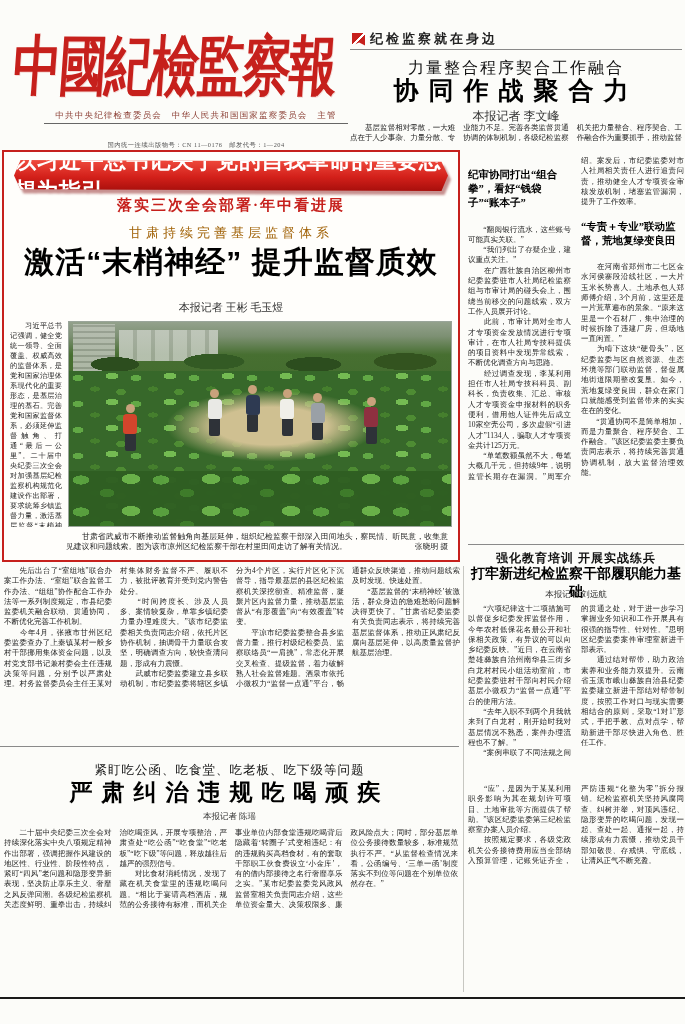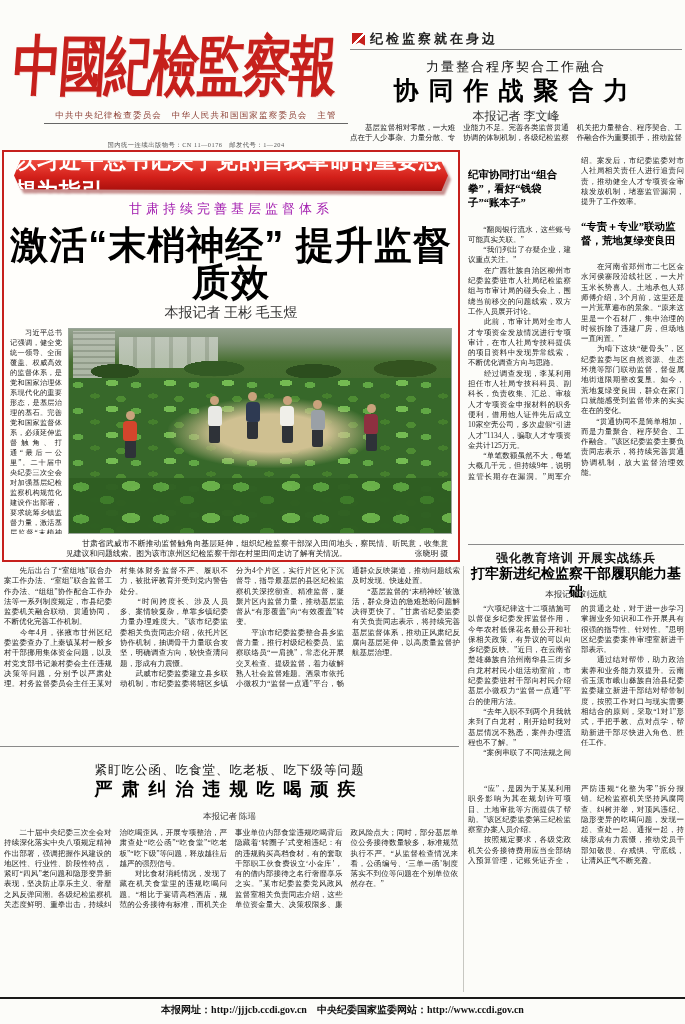--- a/index.html
+++ b/index.html
@@ -24,39 +24,39 @@
   .dateline{ left:46px; top:127px; width:300px; display:flex; justify-content:space-between; font-size:10px; color:#222; font-family:"Liberation Sans",sans-serif; }
   .pubcode{ left:46px; top:141px; width:300px; text-align:center; font-size:6.3px; color:#555; letter-spacing:.5px; }
   
   .label-row{ display:flex; align-items:center; gap:5px; font-size:13px; letter-spacing:3px; color:#222; font-weight:bold; }
   .flag-icon{ width:13px; height:13px; flex:0 0 13px;
     background:linear-gradient(135deg,#c6201c 44%,#fff 46%,#fff 54%,#c6201c 56%);
     clip-path:polygon(0 0,100% 0,100% 100%,55% 76%,0 100%); }
   .tr-label{ left:352px; top:30px; width:330px; }
   .tr-rule{ left:350px; top:49px; width:332px; }
   
-  .tr-kicker{ left:350px; top:58px; width:332px; text-align:center; font-size:13px; letter-spacing:2px; color:#111; }
+  .tr-kicker{ left:350px; top:58px; width:332px; text-align:center; font-size:16px; letter-spacing:2px; color:#111; }
   .tr-headline{ left:350px; top:74px; width:332px; text-align:center; font-size:25px; font-weight:bold; letter-spacing:10px; color:#000; }
   .tr-byline{ left:350px; top:108px; width:332px; text-align:center; font-size:12px; color:#333; }
   .tr-intro{ left:350px; top:123px; width:332px; height:26px; column-count:3; column-gap:8px; }
   .tr-body{ left:468px; top:156px; width:216px; height:386px; column-count:2; column-gap:10px; }
   .subhead{ font-size:10.5px; font-weight:bold; line-height:14px; text-align:left; margin:2px 0 4px; color:#000; white-space:normal; }
   
   .feature-box{ left:2px; top:150px; width:458px; height:412px; border:2px solid #c6201c; background:#fffefb; }
   .banner-wrap{ margin:8px 10px 0; filter:drop-shadow(3px 4px 1px rgba(130,12,10,.45)); }
   .banner{
     height:31px; display:flex; align-items:center; justify-content:center;
     background:linear-gradient(180deg,#ef4a3d 0%,#d3201a 55%,#a80f0c 100%);
     clip-path:polygon(1.5% 0,98.5% 6%,100% 50%,98.5% 100%,1.5% 94%,0 50%);
     color:#fff; font-weight:bold; font-size:22px; letter-spacing:.5px;
   }
   .series{ margin-top:5px; text-align:center; color:#c6201c; font-weight:bold; font-size:15px; letter-spacing:2px; }
-  .f-kicker{ margin-top:9px; text-align:center; font-size:13px; letter-spacing:4px; color:#a21caf; }
-  .f-headline{ margin-top:9px; text-align:center; font-size:38px; line-height:37px; font-weight:bold; letter-spacing:1px; color:#000; font-family:"Liberation Sans",sans-serif; }
-  .f-byline{ margin-top:3px; text-align:center; font-size:14px; color:#333; }
+  .f-kicker{ margin-top:9px; text-align:center; font-size:13px; letter-spacing:4px; color:#a16207; }
+  .f-headline{ margin-top:1px; text-align:center; font-size:30px; line-height:37px; font-weight:bold; letter-spacing:1px; color:#000; font-family:"Liberation Sans",sans-serif; }
+  .f-byline{ margin-top:20px; text-align:center; font-size:11px; color:#333; }
   .f-content{ display:flex; gap:6px; margin:6px 6px 0; height:206px; }
   .f-side{ width:52px; font-size:7.2px; line-height:10px; }
   .photo{ flex:1; position:relative; overflow:hidden; border:1px solid #9aa59a;
     background:linear-gradient(180deg,#93a18c 0%,#7d9073 7%,#476f31 16%,#3b6628 60%,#335c22 100%); }
   .ph-building-a{ position:absolute; left:1%; top:1%; width:11%; height:27%;
     background:repeating-linear-gradient(0deg,#b9c0b3 0 4px,#9aa294 4px 6px); opacity:.9; }
   .ph-building-b{ position:absolute; left:13%; top:4%; width:26%; height:15%;
     background:repeating-linear-gradient(90deg,#c8cec3 0 14px,#aab2a4 14px 18px); opacity:.85; }
   .ph-trees{ position:absolute; left:0; top:13%; width:100%; height:14%;
     background:radial-gradient(ellipse 40px 12px at 12% 55%,#2c4d1e 60%,transparent 61%),
@@ -89,21 +89,21 @@
   .vline-gray{ left:463px; top:566px; height:426px; border-left:1px solid #c7c7c2; width:0; }
   .sr-rule{ left:468px; top:544px; width:216px; }
   .sr-kicker{ left:468px; top:550px; width:216px; text-align:center; font-size:12px; font-weight:bold; letter-spacing:1px; color:#111; }
   .sr-headline{ left:466px; top:565px; width:220px; text-align:center; font-size:14px; font-weight:bold; color:#000; font-family:"Liberation Sans",sans-serif; }
   .sr-byline{ left:468px; top:589px; width:216px; text-align:center; font-size:8.5px; color:#333; }
   .sr-body{ left:468px; top:604px; width:216px; height:174px; column-count:2; column-gap:10px; }
   
   .ob-rule{ left:0; top:746px; width:459px; }
   .ob-label{ left:4px; top:751px; width:200px; }
   .ob-kicker{ left:0; top:762px; width:459px; text-align:center; font-size:12.5px; letter-spacing:1px; color:#111; }
-  .ob-headline{ left:0; top:777px; width:459px; text-align:center; font-size:18px; font-weight:bold; letter-spacing:9px; color:#000; }
+  .ob-headline{ left:0; top:777px; width:459px; text-align:center; font-size:23px; font-weight:bold; letter-spacing:9px; color:#000; }
   .ob-byline{ left:0; top:811px; width:459px; text-align:center; font-size:8.5px; color:#333; }
   .ob-body-left{ left:4px; top:828px; width:454px; height:164px; column-count:4; column-gap:8px; }
   .ob-body-right{ left:468px; top:784px; width:216px; height:208px; column-count:2; column-gap:10px; }
   
   .footer-rule{ left:0; top:997px; width:685px; border-top:2px solid #1a1a1a; }
   .footer-line{ left:0; top:1003px; width:685px; text-align:center; font-size:10px; font-weight:bold; color:#111; }
 </style>
 </head>
 <body>
 
@@ -134,20 +134,21 @@
     <div class="subhead">“专责＋专业”联动监督，荒地复绿变良田</div>
     <div>　　在河南省郑州市二七区金水河侯寨段沿线社区，一大片玉米长势喜人。土地承包人郑师傅介绍，3个月前，这里还是一片荒草遍布的景象。“原来这里是一个石材厂，集中治理的时候拆除了违建厂房，但场地一直闲置。”
 　　为啃下这块“硬骨头”，区纪委监委与区自然资源、生态环境等部门联动监督，督促属地街道限期整改复垦。如今，荒地复绿变良田，群众在家门口就能感受到监督带来的实实在在的变化。
 　　“贯通协同不是简单相加，而是力量聚合、程序契合、工作融合。”该区纪委监委主要负责同志表示，将持续完善贯通协调机制，放大监督治理效能。</div>
   </div>
 
   <div class="abs feature-box">
     <div class="banner-wrap">
       <div class="banner">以习近平总书记关于党的自我革命的重要思想为指引</div>
     </div>
+    <div class="series">落实三次全会部署·年中看进展</div>
     <div class="f-kicker">甘肃持续完善基层监督体系</div>
     <div class="f-headline">激活“末梢神经” 提升监督质效</div>
     <div class="f-byline">本报记者 王彬 毛玉煜</div>
     <div class="f-content">
       <div class="copy f-side">　　习近平总书记强调，健全党统一领导、全面覆盖、权威高效的监督体系，是党和国家治理体系现代化的重要形态，是基层治理的基石。完善党和国家监督体系，必须延伸监督触角、打通“最后一公里”。二十届中央纪委三次全会对加强基层纪检监察机构规范化建设作出部署，要求统筹乡镇监督力量，激活基层监督“末梢神经”。今年以来，甘肃省持续完善基层监督体系，有效衔接、规范贯通各类监督，全面提升基层监督质效。</div>
       <div class="photo" title="凉州区纪检监察干部在田间与群众交流">
         <div class="ph-building-a"></div>
         <div class="ph-building-b"></div>
         <div class="ph-trees"></div>
         <div class="ph-field"></div>
@@ -210,15 +211,14 @@
   <div class="abs rule ob-rule"></div>
   <div class="abs ob-kicker">紧盯吃公函、吃食堂、吃老板、吃下级等问题</div>
   <div class="abs ob-headline">严肃纠治违规吃喝顽疾</div>
   <div class="abs ob-byline">本报记者 陈瑶</div>
   <div class="abs copy ob-body-left">　　二十届中央纪委三次全会对持续深化落实中央八项规定精神作出部署，强调把握作风建设的地区性、行业性、阶段性特点，紧盯“四风”老问题和隐形变异新表现，坚决防止享乐主义、奢靡之风反弹回潮。各级纪检监察机关态度鲜明、重拳出击，持续纠治吃喝歪风，开展专项整治，严肃查处“吃公函”“吃食堂”“吃老板”“吃下级”等问题，释放越往后越严的强烈信号。
 　　对比食材消耗情况，发现了藏在机关食堂里的违规吃喝问题。“相比于宴请高档酒店，规范的公务接待有标准，而机关企事业单位内部食堂违规吃喝背后隐藏着‘转圈子’式变相违纪：有的违规购买高档食材，有的套取干部职工伙食费设立‘小金库’，有的借内部接待之名行奢靡享乐之实。”某市纪委监委党风政风监督室相关负责同志介绍，这些单位资金量大、决策权限多、廉政风险点大；同时，部分基层单位公务接待数量较多，标准规范执行不严。“从监督检查情况来看，公函编号、‘三单一函’制度落实不到位等问题在个别单位依然存在。”</div>
   <div class="abs copy ob-body-right">　　“应”，是因为于某某利用职务影响为其在规划许可项目、土地审批等方面提供了帮助。”该区纪委监委第三纪检监察室办案人员介绍。
 　　按照规定要求，各级党政机关公务接待费用应当全部纳入预算管理，记账凭证齐全，严防违规“化整为零”拆分报销。纪检监察机关坚持风腐同查、纠树并举，对顶风违纪、隐形变异的吃喝问题，发现一起、查处一起、通报一起，持续形成有力震慑，推动党员干部知敬畏、存戒惧、守底线，让清风正气不断充盈。</div>
 
   <div class="abs footer-rule"></div>
-  <div class="abs footer-line">本报网址：http://jjjcb.ccdi.gov.cn　中央纪委国家监委网站：http://www.ccdi.gov.cn</div>
 
 </div>
 
 </body></html>

